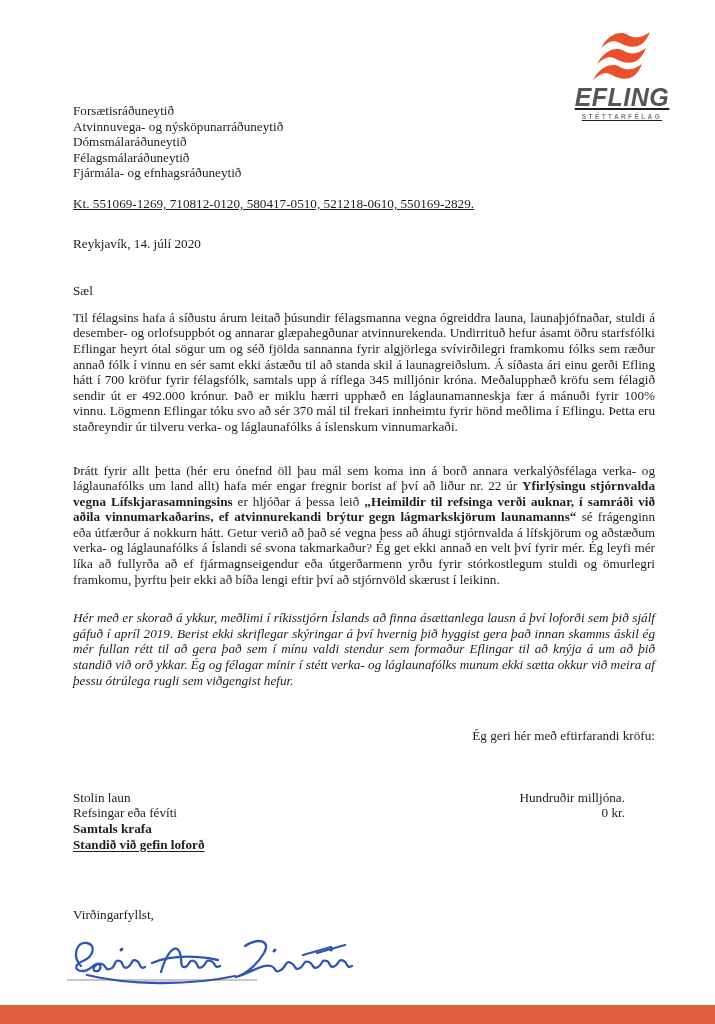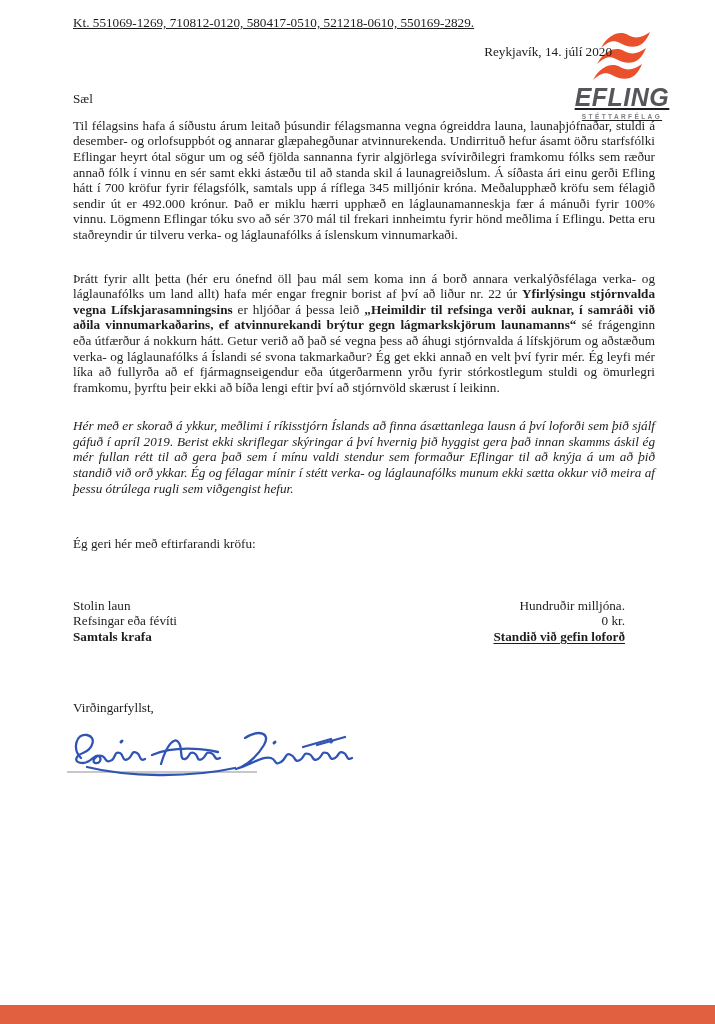--- a/index.html
+++ b/index.html
@@ -21,31 +21,31 @@
     font-size:25px;line-height:1;letter-spacing:0.5px;color:var(--logo-gray);
   }
   .logo-subtitle{
     font-family:"Liberation Sans", sans-serif;font-weight:bold;
     font-size:6.5px;letter-spacing:2.4px;color:#7d7e82;margin-top:3px;
   }
   
   .content{position:absolute;left:73px;top:0;width:582px;font-size:13.2px;line-height:15.6px;}
   .recipients{margin-top:103px;}
   .kt-line{margin-top:15px;text-decoration:underline;}
-  .date-line{margin-top:13px;text-align:right;padding-right:43px;}
+  .date-line{margin-top:24px;text-align:left;padding-right:43px;}
   .salutation{margin-top:32px;}
   .para{text-align:justify;}
   .p1{margin-top:11px;}
   .p2{margin-top:28px;}
   .p3{margin-top:23px;font-style:italic;}
   .bold{font-weight:bold;}
-  .demand-intro{margin-top:40px;}
+  .demand-intro{margin-top:40px;text-align:right;}
   .claims{margin-top:46px;padding-right:30px;}
   .claim-row{display:flex;justify-content:space-between;align-items:baseline;}
-  .claim-row.total{font-weight:bold;}
+  .claim-row.total{font-weight:bold;flex-direction:column;}
   .claim-row.total .claim-value{text-decoration:underline;text-underline-offset:2px;}
   .closing{margin-top:55px;}
   .signature-block{margin-top:7px;margin-left:-8px;}
   
   .footer{
     position:absolute;left:0;right:42px;bottom:26px;text-align:right;
     font-family:"Liberation Sans", sans-serif;font-style:italic;
     font-size:10px;color:#4d4e50;letter-spacing:0.2px;
   }
   .footer .b{font-weight:bold;}
@@ -68,20 +68,27 @@
         <path d="M10 29 C 18 19, 27 17, 34 21 C 41 25, 48 24, 56 18 C 54 23, 52 26, 49 29 C 42 35, 33 33, 26 29 C 19 25, 14 28, 7 34 Z"></path>
         <path d="M6 45 C 14 35, 23 33, 30 37 C 37 41, 44 40, 52 34 C 50 39, 48 42, 45 45 C 38 51, 29 49, 22 45 C 15 41, 10 44, 3 50 Z"></path>
       </g>
     </svg>
     <div class="wordmark">EFLING</div>
     <div class="logo-subtitle">STÉTTARFÉLAG</div>
   </div>
 
   <div class="content">
 
+    <div class="recipients">
+      <div>Forsætisráðuneytið</div>
+      <div>Atvinnuvega- og nýsköpunarráðuneytið</div>
+      <div>Dómsmálaráðuneytið</div>
+      <div>Félagsmálaráðuneytið</div>
+      <div>Fjármála- og efnhagsráðuneytið</div>
+    </div>
 
     <div class="kt-line">Kt. 551069-1269, 710812-0120, 580417-0510, 521218-0610, 550169-2829.</div>
 
     <div class="date-line">Reykjavík, 14. júlí 2020</div>
 
     <div class="salutation">Sæl</div>
 
     <p class="para p1">Til félagsins hafa á síðustu árum leitað þúsundir félagsmanna vegna ógreiddra launa, launaþjófnaðar, stuldi á desember- og orlofsuppbót og annarar glæpahegðunar atvinnurekenda. Undirrituð hefur ásamt öðru starfsfólki Eflingar heyrt ótal sögur um og séð fjölda sannanna fyrir algjörlega svívirðilegri framkomu fólks sem ræður annað fólk í vinnu en sér samt ekki ástæðu til að standa skil á launagreiðslum. Á síðasta ári einu gerði Efling hátt í 700 kröfur fyrir félagsfólk, samtals upp á ríflega 345 milljónir króna. Meðalupphæð kröfu sem félagið sendir út er 492.000 krónur. Það er miklu hærri upphæð en láglaunamanneskja fær á mánuði fyrir 100% vinnu. Lögmenn Eflingar tóku svo að sér 370 mál til frekari innheimtu fyrir hönd meðlima í Eflingu. Þetta eru staðreyndir úr tilveru verka- og láglaunafólks á íslenskum vinnumarkaði.</p>
 
     <p class="para p2"><span>Þrátt fyrir allt þetta (hér eru ónefnd öll þau mál sem koma inn á borð annara verkalýðsfélaga verka- og láglaunafólks um land allt) hafa mér engar fregnir borist af því að liður nr. 22 úr </span><span class="bold">Yfirlýsingu stjórnvalda vegna Lífskjarasamningsins</span><span> er hljóðar á þessa leið </span><span class="bold">„Heimildir til refsinga verði auknar, í samráði við aðila vinnumarkaðarins, ef atvinnurekandi brýtur gegn lágmarkskjörum launamanns“</span><span> sé frágenginn eða útfærður á nokkurn hátt. Getur verið að það sé vegna þess að áhugi stjórnvalda á lífskjörum og aðstæðum verka- og láglaunafólks á Íslandi sé svona takmarkaður? Ég get ekki annað en velt því fyrir mér. Ég leyfi mér líka að fullyrða að ef fjármagnseigendur eða útgerðarmenn yrðu fyrir stórkostlegum stuldi og ömurlegri framkomu, þyrftu þeir ekki að bíða lengi eftir því að stjórnvöld skærust í leikinn.</span></p>

